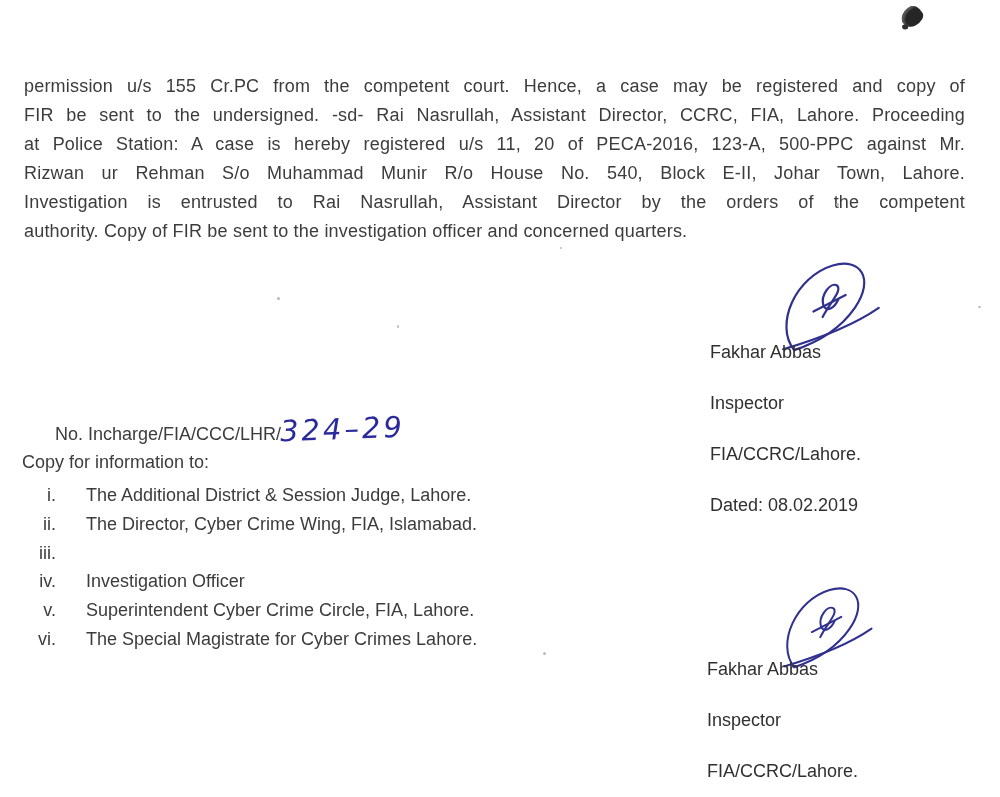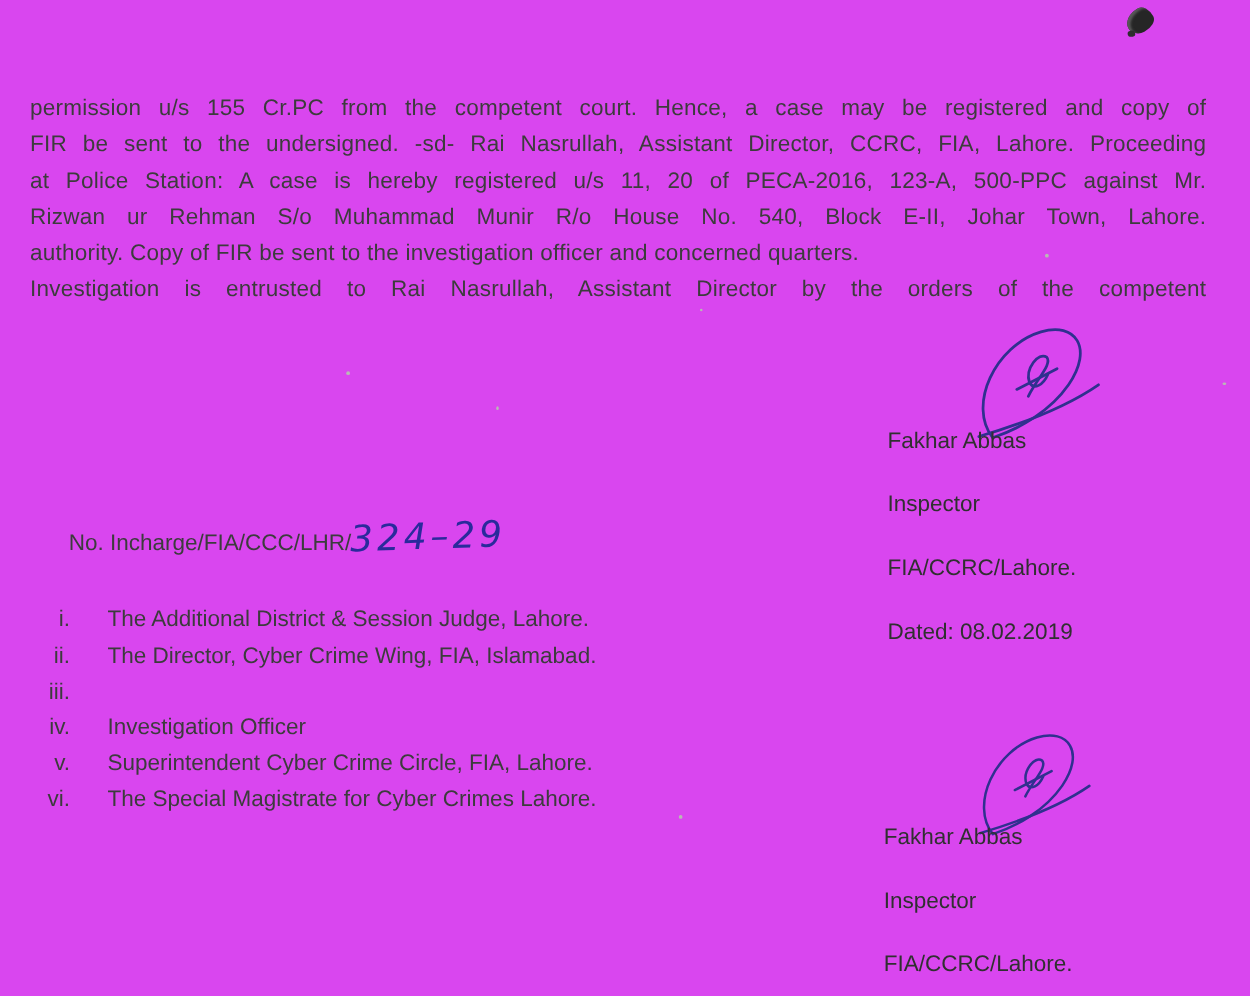--- a/index.html
+++ b/index.html
@@ -3,21 +3,21 @@
 <meta charset="utf-8">
 <style>
   html,body{margin:0;padding:0;}
   body{
     font-family:"Liberation Sans", sans-serif;
     background:#e8e8e8;
   }
   .page{
     position:relative;
     width:1000px;height:797px;
-    background:#d946ef;
+    background:#ffffff;
     overflow:hidden;
     color:#3b3b3b;
   }
   
   .body-paragraph{
     position:absolute;left:24px;top:72px;width:941px;
     font-size:18px;line-height:29px;color:#3c3c3c;
     letter-spacing:.2px;
   }
   .para-line{
@@ -75,42 +75,43 @@
 
 <div class="page">
 
   <div class="ink-blot"></div>
 
   <div class="body-paragraph">
     <div class="para-line">permission u/s 155 Cr.PC from the competent court. Hence, a case may be registered and copy of</div>
     <div class="para-line">FIR be sent to the undersigned. -sd- Rai Nasrullah, Assistant Director, CCRC, FIA, Lahore. Proceeding</div>
     <div class="para-line">at Police Station: A case is hereby registered u/s 11, 20 of PECA-2016, 123-A, 500-PPC against Mr.</div>
     <div class="para-line">Rizwan ur Rehman S/o Muhammad Munir R/o House No. 540, Block E-II, Johar Town, Lahore.</div>
+    <div class="para-line">Investigation is entrusted to Rai Nasrullah, Assistant Director by the orders of the competent</div>
     <div class="para-line last">authority. Copy of FIR be sent to the investigation officer and concerned quarters.</div>
-    <div class="para-line">Investigation is entrusted to Rai Nasrullah, Assistant Director by the orders of the competent</div>
   </div>
 
   <div class="sig-block sig-top">
     <svg class="sig-scribble" width="130" height="92" viewBox="0 0 130 100" fill="none">
       <g stroke="#30308f" stroke-width="2.4" stroke-linecap="round" fill="none">
         <path d="M26,98 C4,70 28,18 68,6 C98,-3 114,20 92,52 C76,75 50,90 26,98"></path>
         <path d="M57,62 C65,46 78,34 73,28 C66,23 54,38 58,50 C62,57 70,52 74,43"></path>
         <path d="M47,56 L82,38"></path>
         <path d="M118,52 C92,70 58,84 14,97"></path>
       </g>
     </svg>
     <div class="sig-line sig-name">Fakhar Abbas</div>
     <div class="sig-line">Inspector</div>
     <div class="sig-line">FIA/CCRC/Lahore.</div>
     <div class="sig-line">Dated: 08.02.2019</div>
   </div>
 
   <div class="ref-line">No. Incharge/FIA/CCC/LHR/</div>
   <div class="hand-number">324–29</div>
 
+  <div class="copy-heading">Copy for information to:</div>
 
   <div class="dist-list">
     <div class="dist-row">
       <span class="dist-numeral">i.</span>
       <span class="dist-text">The Additional District &amp; Session Judge, Lahore.</span>
     </div>
     <div class="dist-row">
       <span class="dist-numeral">ii.</span>
       <span class="dist-text">The Director, Cyber Crime Wing, FIA, Islamabad.</span>
     </div>

